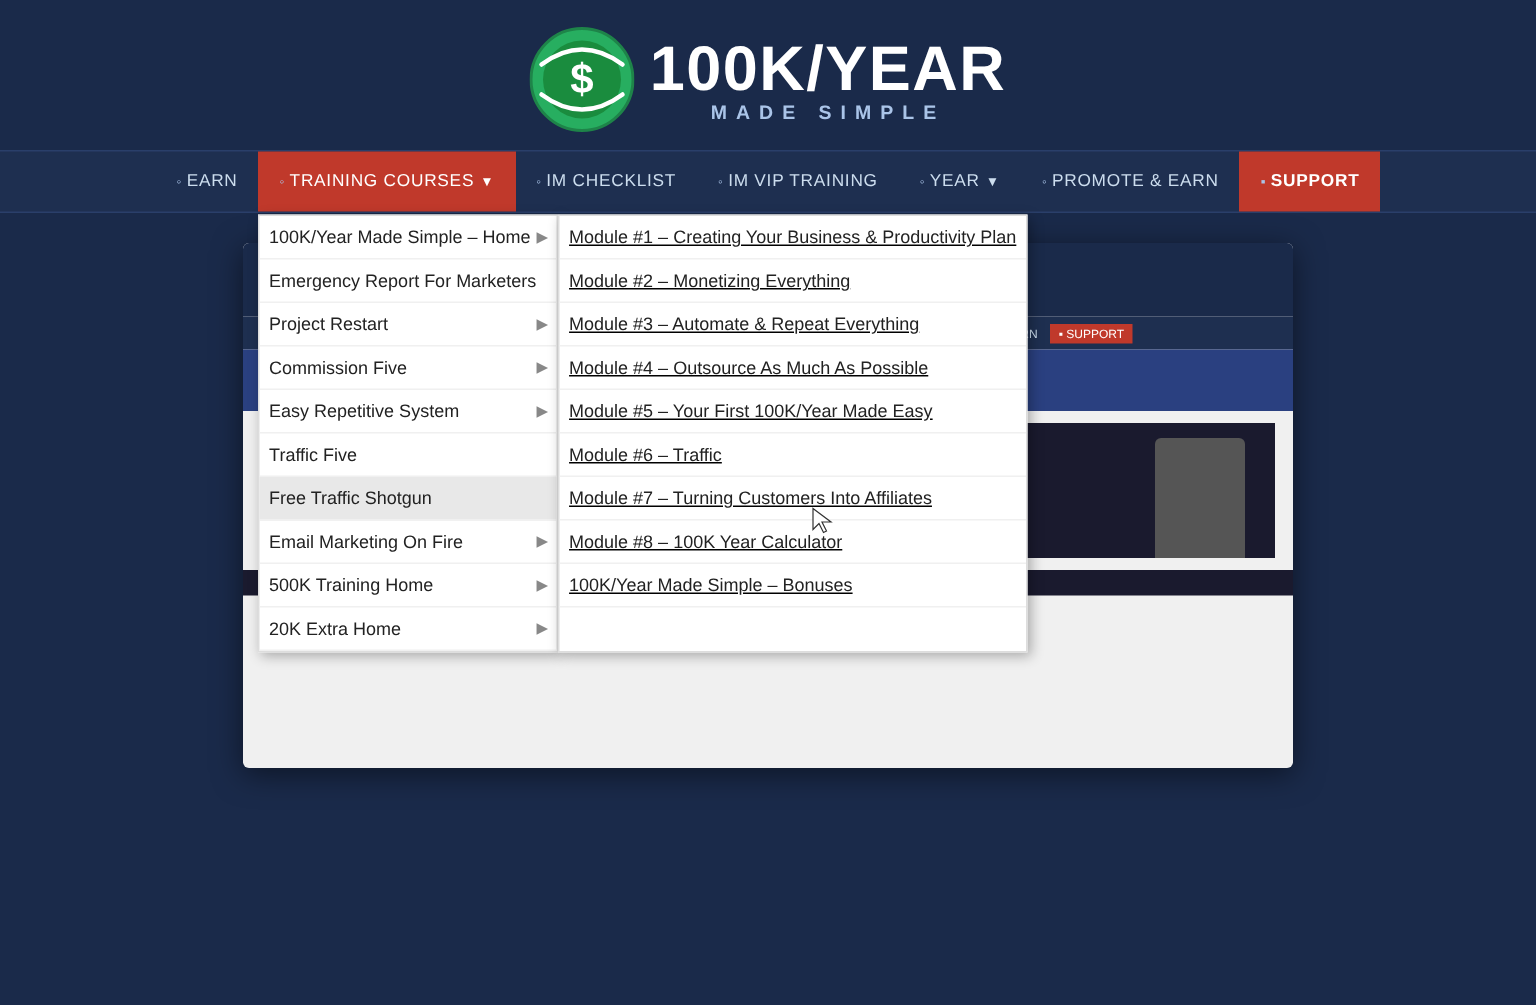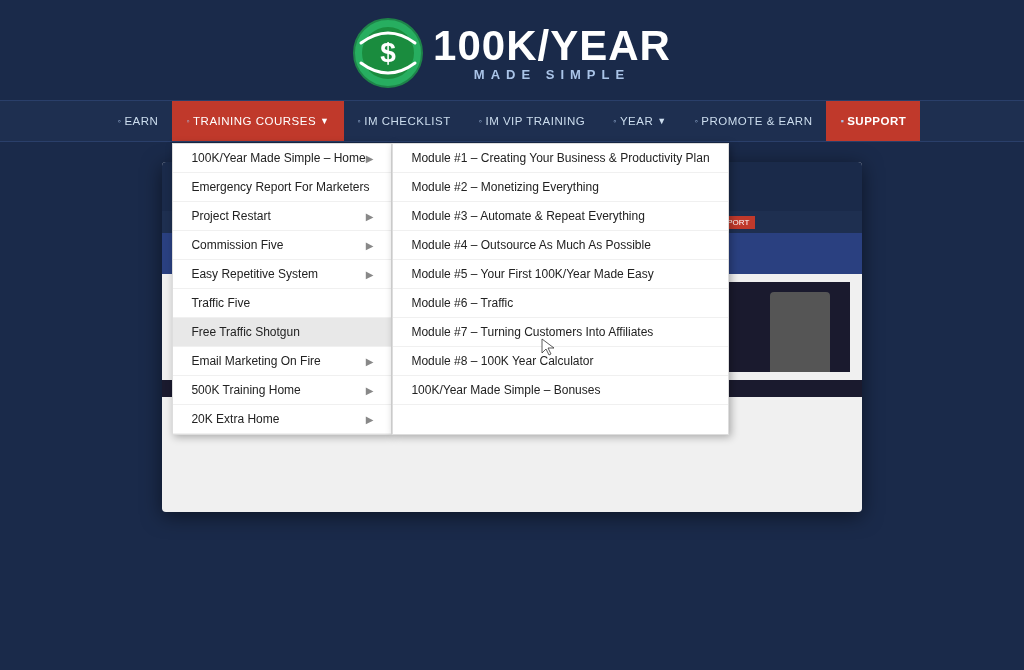--- a/index.html
+++ b/index.html
@@ -115,23 +115,24 @@
       background: #fff;
       min-width: 200px;
       border: 1px solid #ddd;
       box-shadow: 2px 2px 8px rgba(0,0,0,0.3);
     }
     .dropdown-right {
       background: #fff;
       min-width: 290px;
       border: 1px solid #ddd;
       box-shadow: 2px 2px 8px rgba(0,0,0,0.3);
+      text-decoration: underline;
     }
     .dropdown-item {
-      padding: 7px 18px;
+      padding: 7px 6px;
       font-size: 12px;
       color: #222;
       cursor: pointer;
       display: flex;
       align-items: center;
       justify-content: space-between;
       white-space: nowrap;
       border-bottom: 1px solid #f0f0f0;
     }
     .dropdown-item.highlighted {

